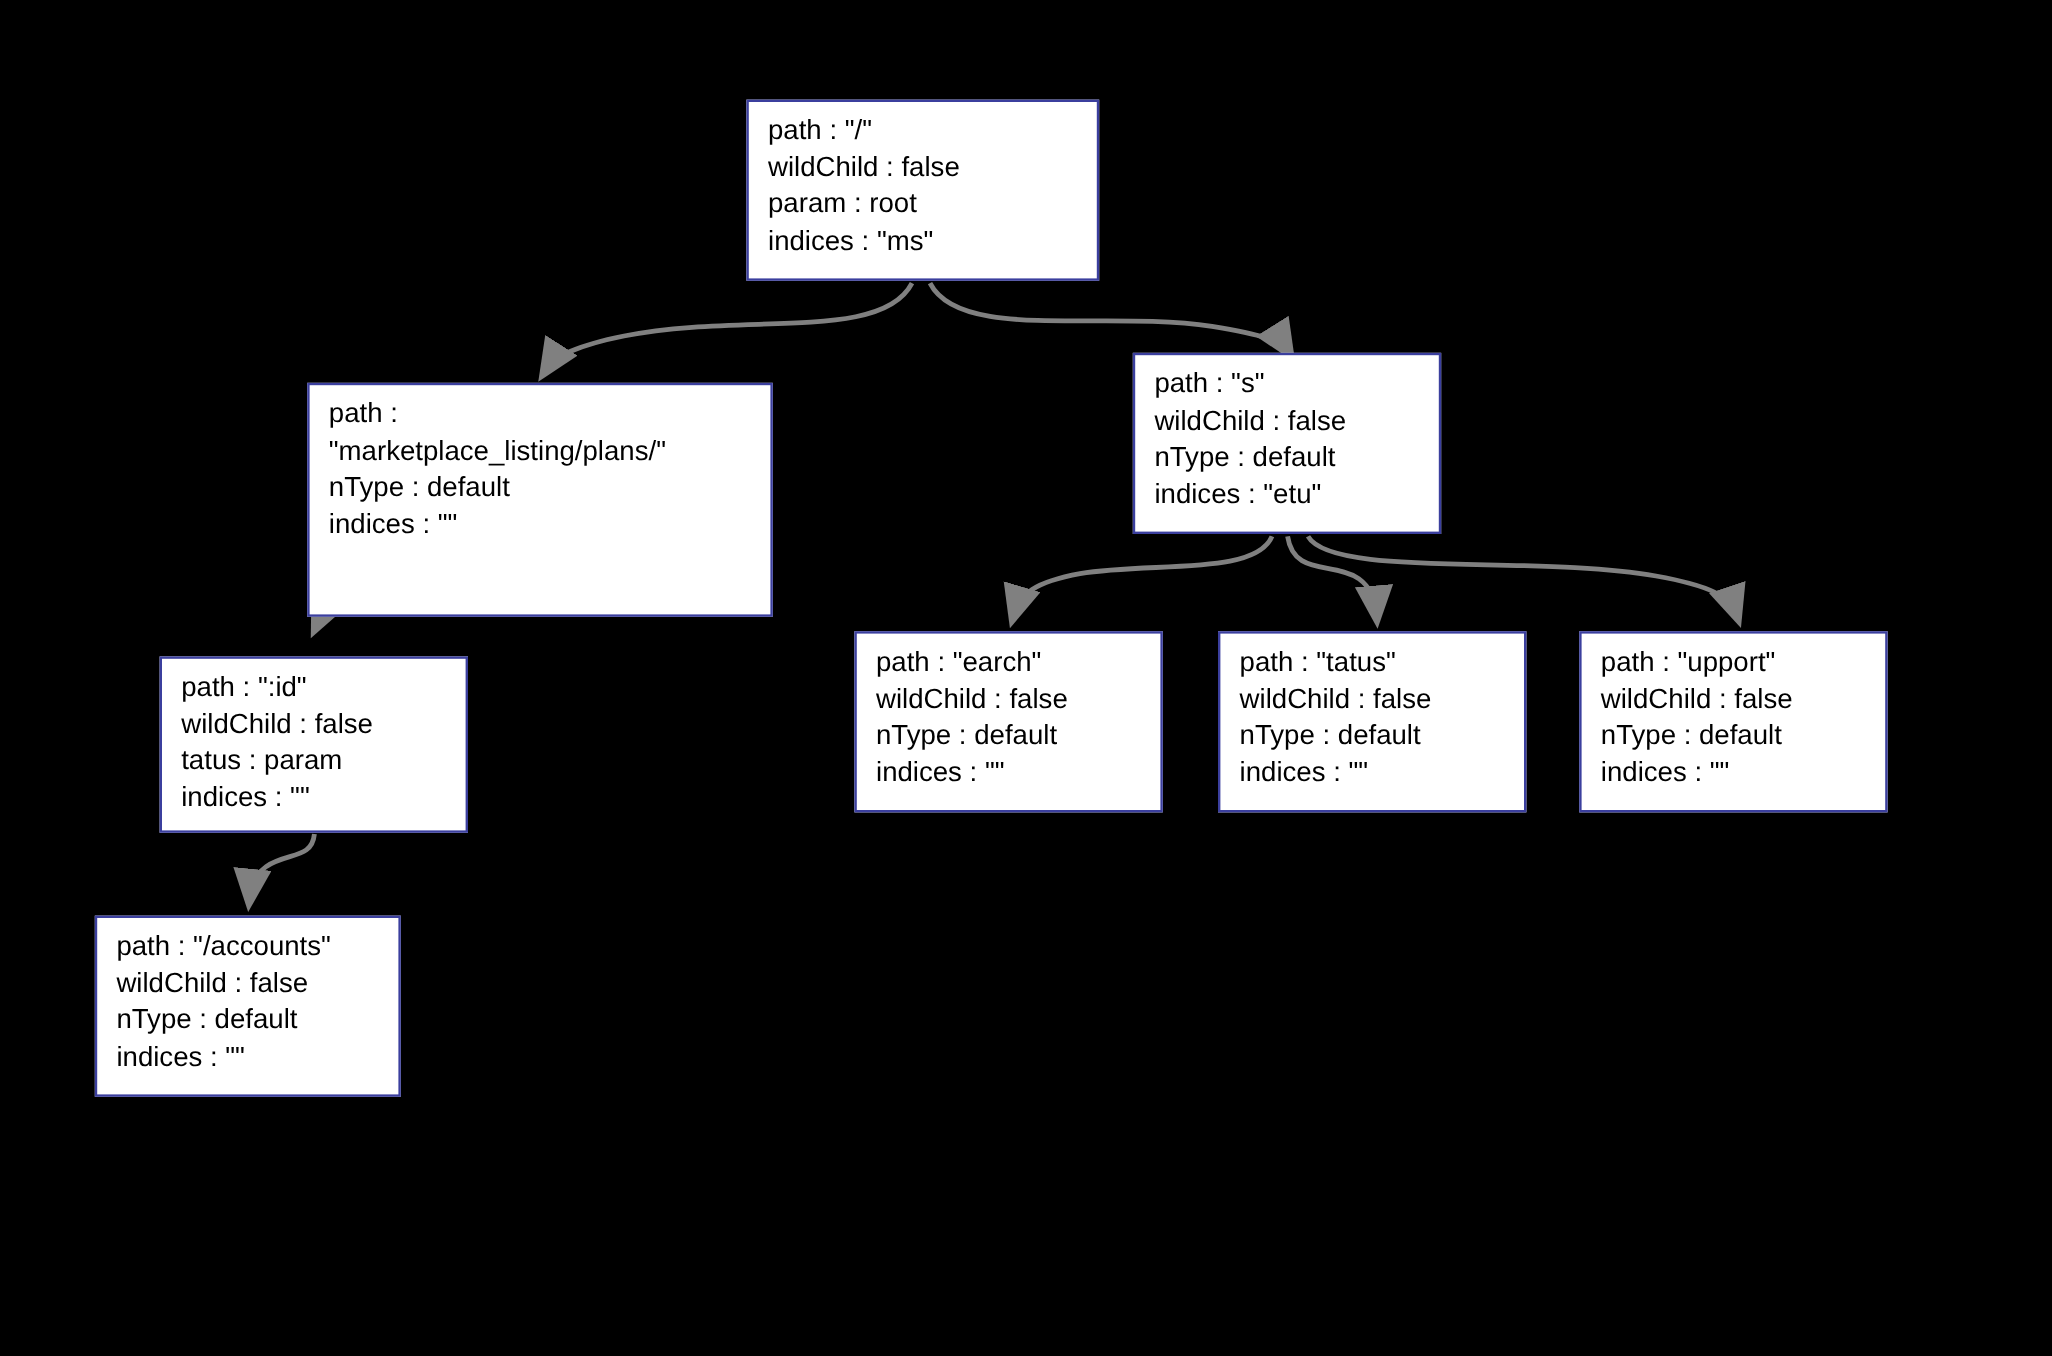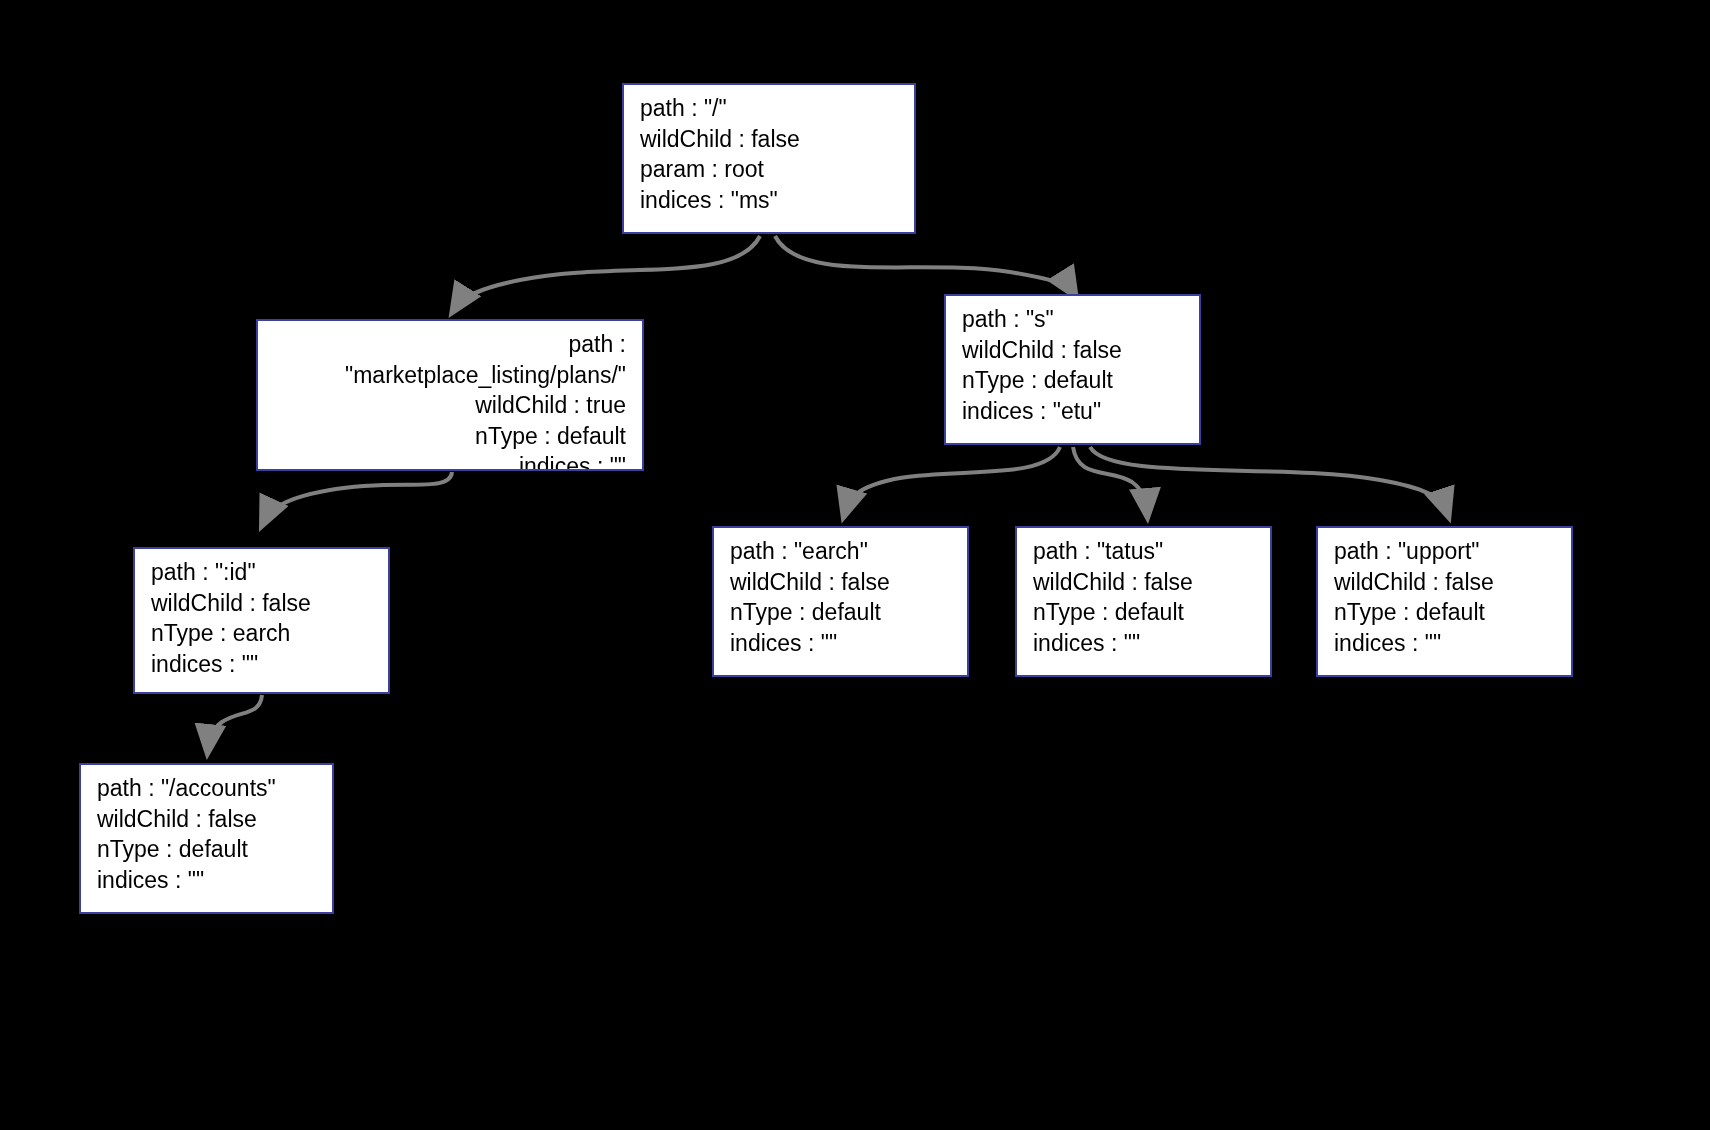--- a/index.html
+++ b/index.html
@@ -59,37 +59,36 @@
       <path d="M262,695 C260,716 240,710 222,722 C212,729 209,738 208,748"></path>
     </g>
   </svg>
 
   <div class="node" id="n-root" style="left: 622px; top: 83px; width: 294px; height: 151px; background: rgb(255, 255, 255); border-color: rgb(59, 63, 158);">
       <div class="line">path : "/"</div>
       <div class="line">wildChild : false</div>
       <div class="line">param : root</div>
       <div class="line">indices : "ms"</div>
     </div>
-  <div class="node" id="n-marketplace" style="left: 256px; top: 319px; width: 388px; height: 152px; background: rgb(255, 255, 255); border-color: rgb(59, 63, 158); text-align: right;">
+  <div class="node" id="n-marketplace" style="left: 256px; top: 319px; width: 388px; height: 195px; background: rgb(255, 255, 255); border-color: rgb(59, 63, 158);">
       <div class="line">path :</div>
       <div class="line">"marketplace_listing/plans/"</div>
-      <div class="line">wildChild : true</div>
       <div class="line">nType : default</div>
       <div class="line">indices : ""</div>
     </div>
   <div class="node" id="n-s" style="left: 944px; top: 294px; width: 257px; height: 151px; background: rgb(255, 255, 255); border-color: rgb(59, 63, 158);">
       <div class="line">path : "s"</div>
       <div class="line">wildChild : false</div>
       <div class="line">nType : default</div>
       <div class="line">indices : "etu"</div>
     </div>
   <div class="node" id="n-id" style="left: 133px; top: 547px; width: 257px; height: 147px; background: rgb(255, 255, 255); border-color: rgb(59, 63, 158);">
       <div class="line">path : ":id"</div>
       <div class="line">wildChild : false</div>
-      <div class="line">nType : earch</div>
+      <div class="line">tatus : param</div>
       <div class="line">indices : ""</div>
     </div>
   <div class="node" id="n-earch" style="left: 712px; top: 526px; width: 257px; height: 151px; background: rgb(255, 255, 255); border-color: rgb(59, 63, 158);">
       <div class="line">path : "earch"</div>
       <div class="line">wildChild : false</div>
       <div class="line">nType : default</div>
       <div class="line">indices : ""</div>
     </div>
   <div class="node" id="n-tatus" style="left: 1015px; top: 526px; width: 257px; height: 151px; background: rgb(255, 255, 255); border-color: rgb(59, 63, 158);">
       <div class="line">path : "tatus"</div>

